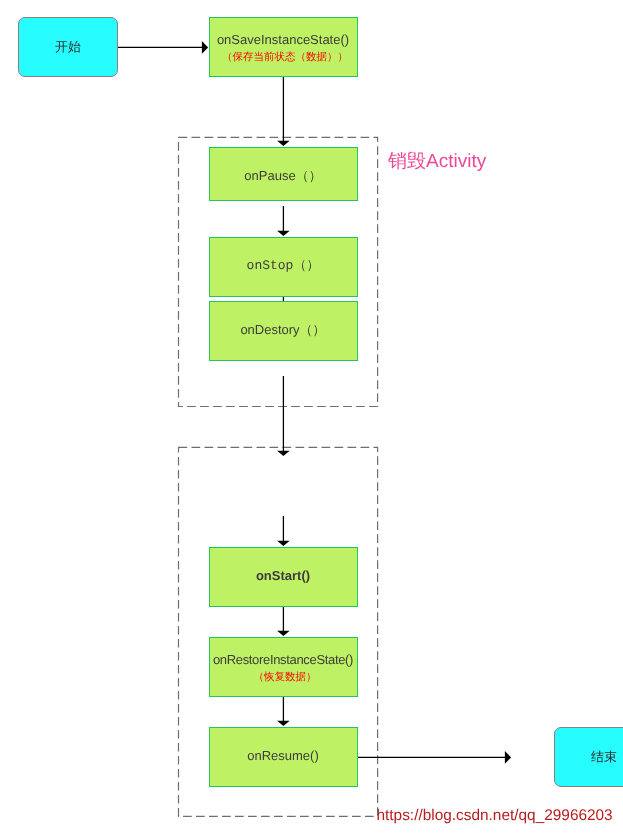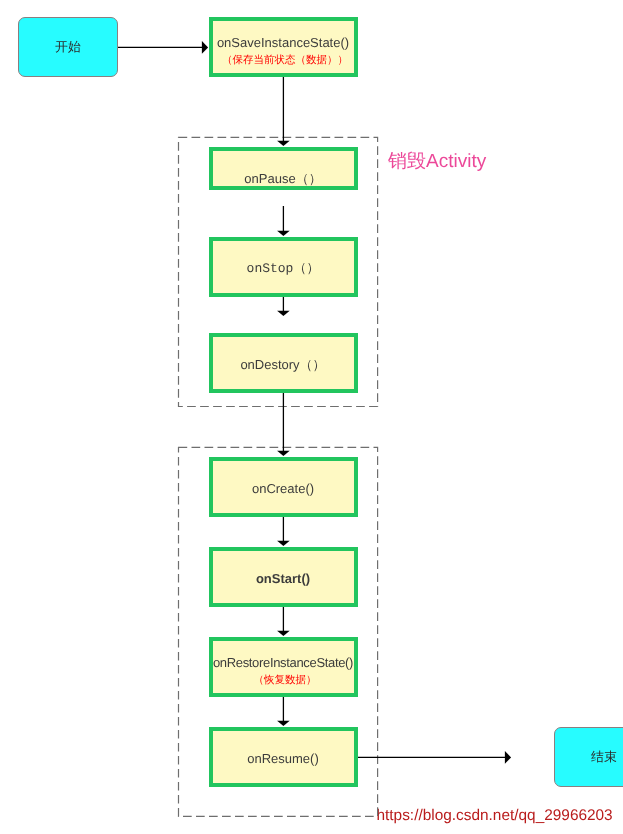--- a/index.html
+++ b/index.html
@@ -29,22 +29,22 @@
     height: 834px;
     overflow: visible;
   }
   .node {
     position: absolute;
     box-sizing: border-box;
     text-align: center;
     line-height: 1;
   }
   .node.proc {
-    border: 4px solid #22c55e;
-    background: #fef9c3;
+    border: 1px solid #22c55e;
+    background: #bef264;
   }
   .node.term {
     border: 1px solid #8A7F80;
     border-radius: 7px;
     background: #27FCFF;
   }
   .node .label {
     position: absolute;
     left: 0; right: 0;
     color: #3C3C3C;
@@ -147,35 +147,32 @@
 
   <div class="node term" style="left:18px; top:17.1px; width:100px; height:59.5px;">
     <span class="label">开始</span>
   </div>
 
   <div class="node proc two-line" style="left:208.5px; top:17.1px; width:149px; height:59.5px;">
     <span class="label">onSaveInstanceState()</span>
     <span class="note">（保存当前状态（数据））</span>
   </div>
 
-  <div class="node proc" style="left:208.5px; top:147.1px; width:149px; height:43px;">
+  <div class="node proc" style="left:208.5px; top:147.1px; width:149px; height:54px;">
     <span class="label">onPause（）</span>
   </div>
 
   <div class="node proc" style="left:208.5px; top:237.1px; width:149px; height:59.5px;font-family:Liberation Mono, monospace;">
     <span class="label">onStop（）</span>
   </div>
 
-  <div class="node proc" style="left:208.5px; top:333px; width:149px; height:59.5px;">
+  <div class="node proc" style="left:208.5px; top:301px; width:149px; height:59.5px;">
     <span class="label">onDestory（）</span>
   </div>
 
-  <div class="node proc" style="left:208.5px; top:457.1px; width:149px; height:59.5px;">
-    <span class="label">onCreate()</span>
-  </div>
 
   <div class="node proc" style="left:208.5px; top:547.1px; width:149px; height:59.5px;font-weight:bold;">
     <span class="label">onStart()</span>
   </div>
 
   <div class="node proc two-line" style="left:208.5px; top:637.1px; width:149px; height:59.5px;">
     <span class="label node-restore-label">onRestoreInstanceState()</span>
     <span class="note">（恢复数据）</span>
   </div>
 

